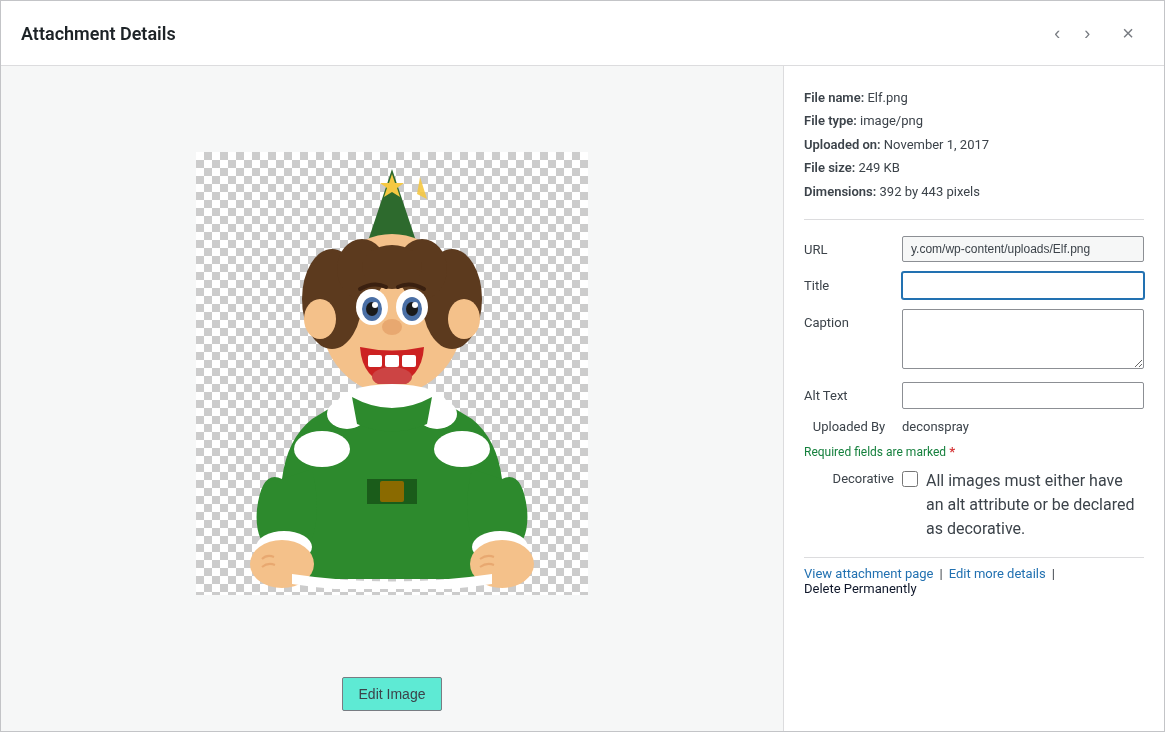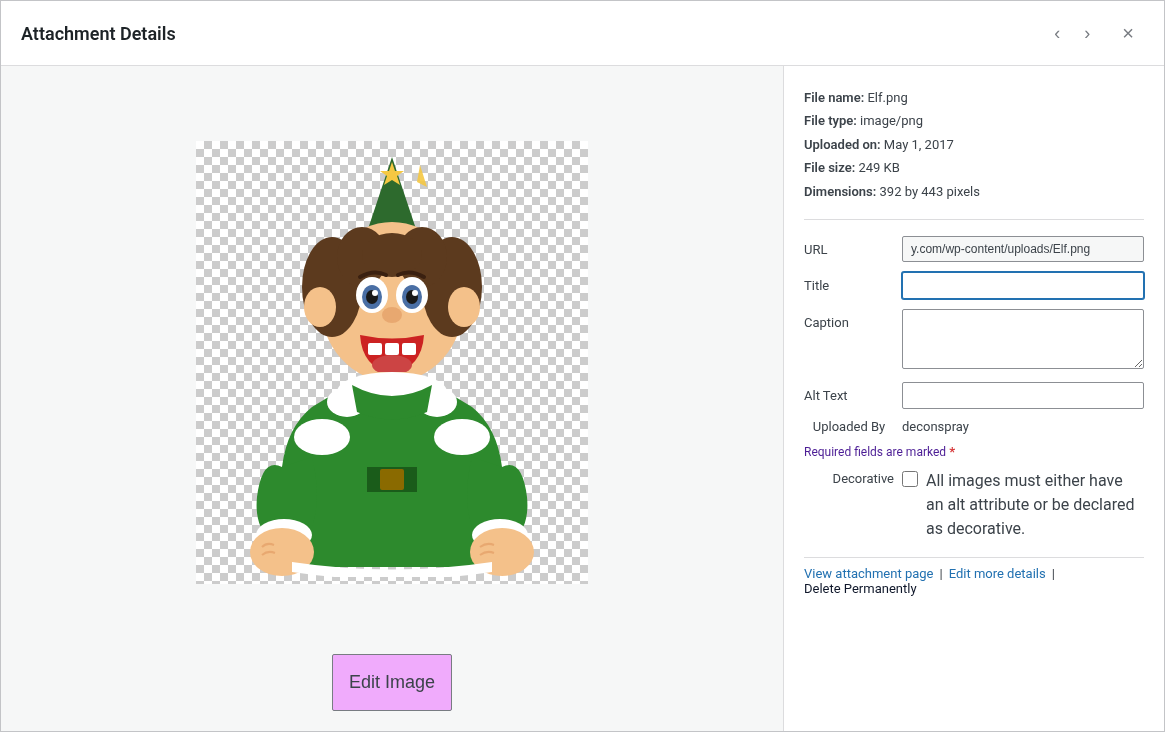--- a/index.html
+++ b/index.html
@@ -122,25 +122,25 @@
     }
 
     
     .elf-svg {
       width: 360px;
       height: 430px;
     }
 
     .edit-image-btn {
       margin-top: 16px;
-      background: #f0abfc;
+      background: #5eead4;
       border: 1px solid #787c82;
       color: #3c434a;
-      padding: 17px 16px;
-      font-size: 18px;
+      padding: 8px 16px;
+      font-size: 14px;
       cursor: pointer;
       border-radius: 2px;
     }
 
     .details-panel {
       width: 380px;
       background: #fff;
       padding: 20px;
       overflow-y: auto;
       display: flex;
@@ -237,21 +237,21 @@
       color: #3c434a;
     }
 
     .uploaded-by-value {
       font-size: 13px;
       color: #3c434a;
     }
 
     .required-notice {
       font-size: 12px;
-      color: #4c1d95;
+      color: #15803d;
     }
 
     .required-star {
       color: #d63638;
       font-weight: bold;
     }
 
     .decorative-row {
       display: flex;
       align-items: flex-start;
@@ -441,21 +441,21 @@
         <div>
           <strong>File name:</strong>
           <span>Elf.png</span>
         </div>
         <div>
           <strong>File type:</strong>
           <span>image/png</span>
         </div>
         <div>
           <strong>Uploaded on:</strong>
-          <span>May 1, 2017</span>
+          <span>November 1, 2017</span>
         </div>
         <div>
           <strong>File size:</strong>
           <span>249 KB</span>
         </div>
         <div>
           <strong>Dimensions:</strong>
           <span>392 by 443 pixels</span>
         </div>
       </div>

